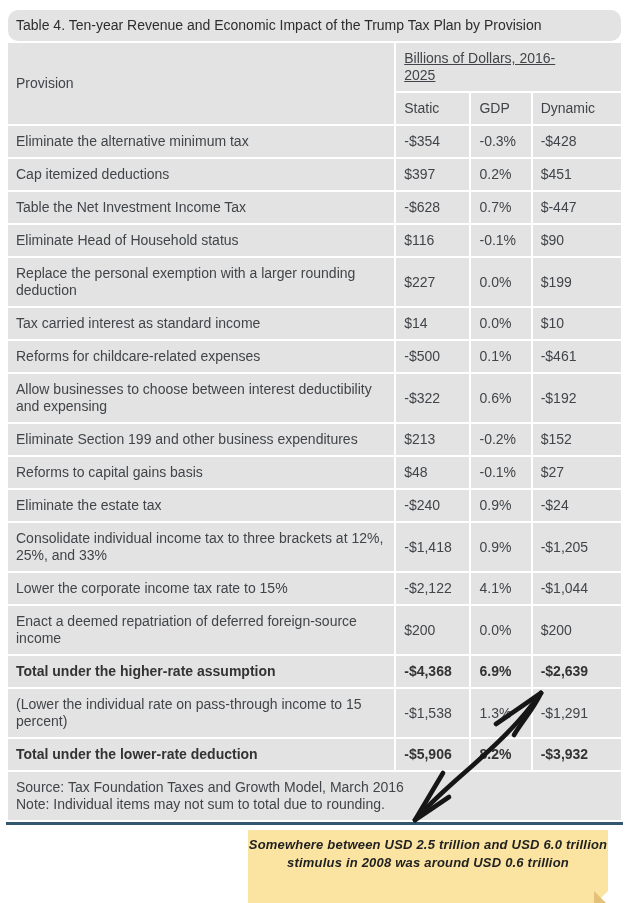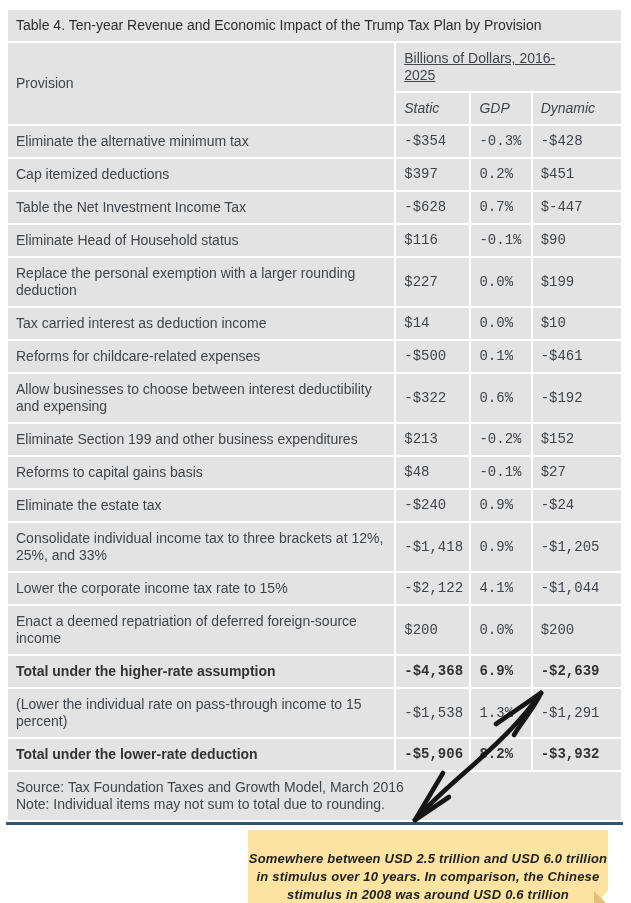--- a/index.html
+++ b/index.html
@@ -35,24 +35,25 @@
     font-weight:normal;
     vertical-align:middle;
     padding:7px 8px;
     text-align:left;
     word-wrap:break-word;
   }
   .title-cell{
     font-weight:bold;
     color:var(--title-text);
     padding:8px 8px;
+    border-radius:10px;
   }
   .group-header div{max-width:175px;text-decoration:underline;}
-  .subhead th{padding:5px 8px;height:17px;font-style:italic;}
-  td.td-num{text-align:right;padding-right:10px;white-space:nowrap;font-family:Liberation Mono, monospace;}
+  .subhead th{padding:5px 8px;height:17px;}
+  td.td-num{text-align:right;padding-right:10px;white-space:nowrap;}
   tr.bold-row td{font-weight:bold;color:#333;margin-top:44px;}
   td.source-cell{padding:5px 8px;line-height:18px;}
   .rule{
     height:3px;background:var(--rule);
     width:617px;margin:0 0 0 6px;
   }
 
   .sticky{
     position:absolute;left:248px;top:822px;width:360px;height:75px;
     background:var(--sticky-bg);
@@ -66,21 +67,21 @@
   }
   .sticky .fold{
     position:absolute;right:0;bottom:0;
     width:0;height:0;
     border-style:solid;
     border-width:14px 0 0 14px;
     border-color:transparent transparent transparent var(--sticky-fold);
     z-index:2;
   }
   .sticky-text{
-    padding-top:20px;
+    padding-top:6px;
     text-align:center;
     font-size:13px;
     line-height:18px;
     font-style:italic;
     font-weight:bold;
     color:#222;
     letter-spacing:0.2px;
   }
   .arrow-overlay{
     position:absolute;left:0;top:0;width:631px;height:903px;
@@ -148,21 +149,21 @@
           <td class="td-num">-0.1%</td>
           <td class="td-num">$90</td>
         </tr>
         <tr>
           <td>Replace the personal exemption with a larger rounding deduction</td>
           <td class="td-num">$227</td>
           <td class="td-num">0.0%</td>
           <td class="td-num">$199</td>
         </tr>
         <tr>
-          <td>Tax carried interest as deduction income</td>
+          <td>Tax carried interest as standard income</td>
           <td class="td-num">$14</td>
           <td class="td-num">0.0%</td>
           <td class="td-num">$10</td>
         </tr>
         <tr>
           <td>Reforms for childcare-related expenses</td>
           <td class="td-num">-$500</td>
           <td class="td-num">0.1%</td>
           <td class="td-num">-$461</td>
         </tr>
@@ -235,21 +236,20 @@
         </td>
       </tr>
     </tbody>
   </table>
 
   <div class="rule"></div>
 
   <div class="sticky">
     <div class="sticky-text">
       <div>Somewhere between USD 2.5 trillion and USD 6.0 trillion</div>
-      <div>in stimulus over 10 years. In comparison, the Chinese</div>
       <div>stimulus in 2008 was around USD 0.6 trillion</div>
     </div>
     <div class="fold"></div>
   </div>
 
   <svg class="arrow-overlay" viewBox="0 0 631 903" xmlns="http://www.w3.org/2000/svg">
 
     <path d="M415,812 C452,770 500,742 541,685"></path>
 
     <path d="M541,685 L496,716"></path>

